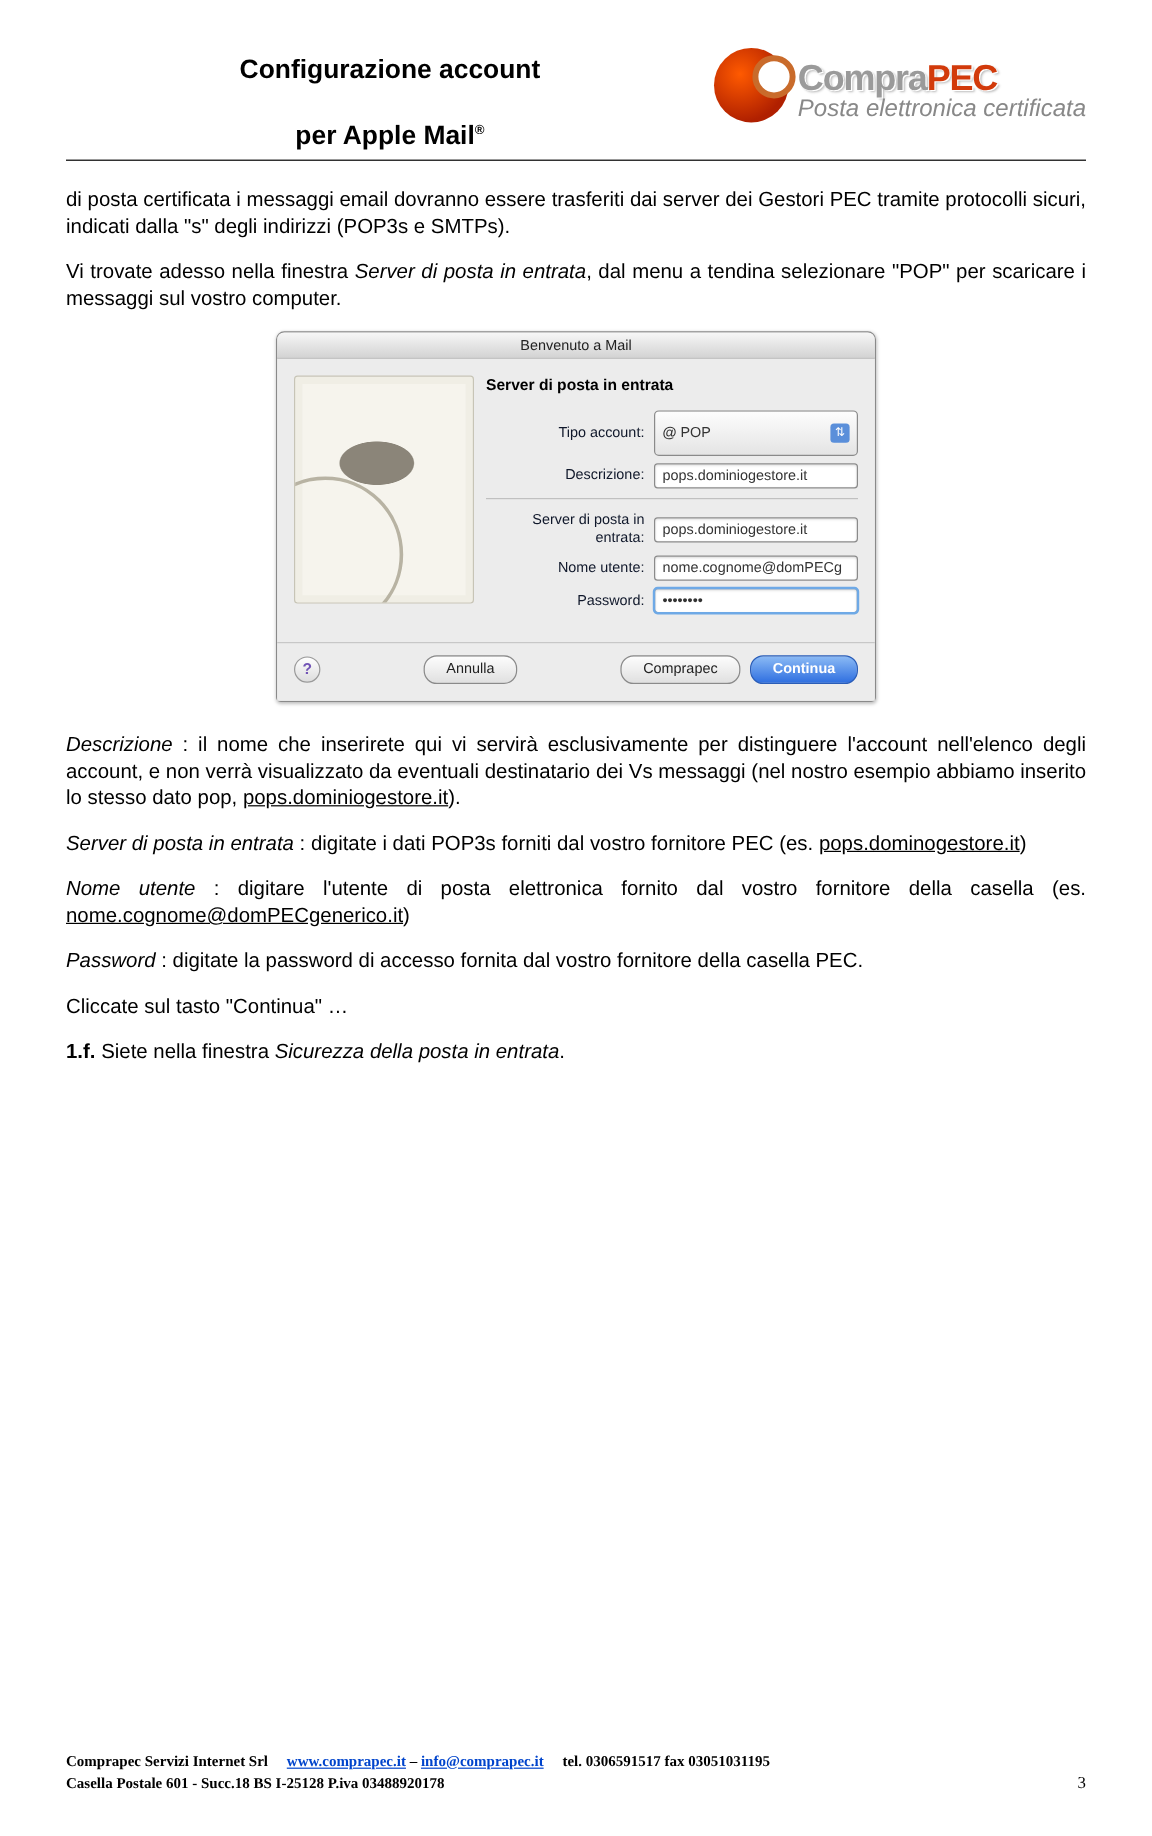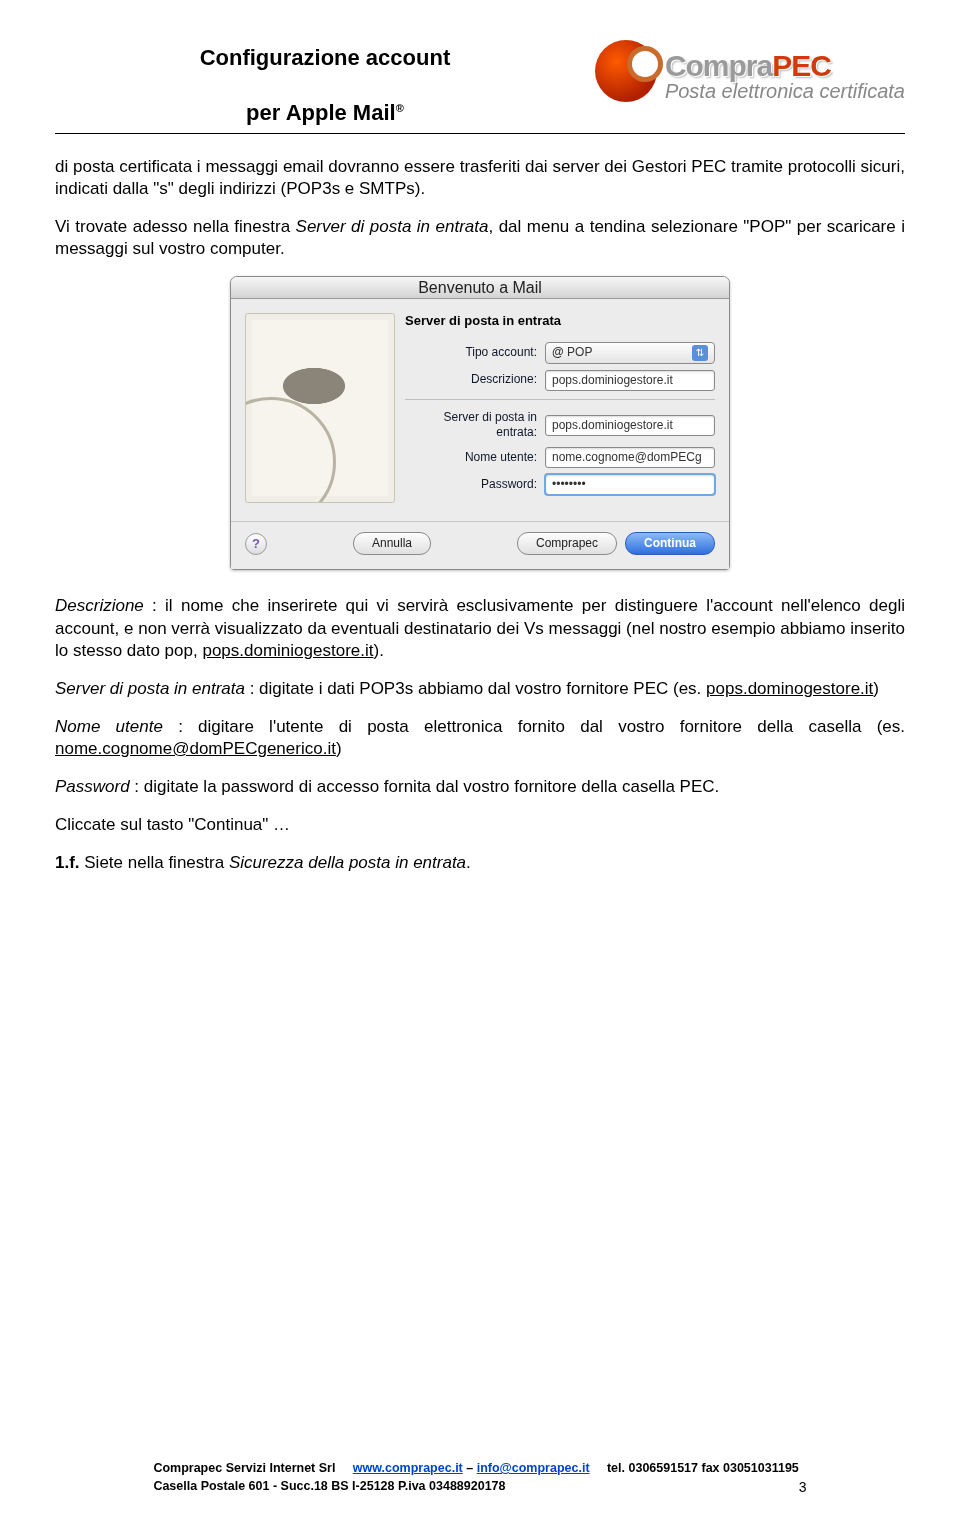--- a/index.html
+++ b/index.html
@@ -75,21 +75,21 @@
     color: #333;
     box-shadow: 0 1px 3px rgba(0,0,0,.25);
   }
   .mac-titlebar {
     height: 22px;
     background: linear-gradient(#f7f7f7,#d3d3d3);
     border-bottom: 1px solid #9a9a9a;
     border-radius: 6px 6px 0 0;
     text-align: center;
     line-height: 22px;
-    font-size: 16px;
+    font-size: 12px;
     color: #222;
   }
   .mac-content {
     display: flex;
     padding: 14px 14px 18px 14px;
     background: #ececec;
   }
   .stamp {
     width: 150px;
     height: 190px;
@@ -121,21 +121,21 @@
   .form-row label{
     width:140px; text-align:right; font-size:12px; color:#0f172a; padding-right:8px;
   }
   .mac-input{
     flex:1; height:21px; border:1px solid #8a8a8a; border-radius:3px;
     background:#fff; padding:0 6px; font-size:12px; color:#333;
     box-shadow: inset 0 1px 2px rgba(0,0,0,.15);
   }
   .mac-input.focus{ outline:2px solid #6ea9e6; outline-offset:-1px; }
   .mac-select{
-    flex:1; height:22px; border:1px solid #8a8a8a; border-radius:4px;
+    flex:1; height:38px; border:1px solid #8a8a8a; border-radius:4px;
     background:linear-gradient(#fdfdfd,#e4e4e4); padding:0 6px;
     display:flex; align-items:center; justify-content:space-between;
     font-size:12px;
   }
   .sel-arrow{
     width:16px; height:16px; background:#5a8fda; border-radius:3px;
     display:flex; align-items:center; justify-content:center; color:#fff; font-size:10px;
   }
   .mac-divider{ border-top:1px solid #c0c0c0; margin:8px 0 10px; }
   .mac-footer{
@@ -155,21 +155,21 @@
     padding:3px 18px; font-size:12px; margin-left:8px; color:#222;
   }
   .mac-btn.primary{
     background:linear-gradient(#8bbaf5,#2f6fe0);
     border-color:#2a5db8; color:#fff; font-weight:bold;
   }
 
   .footer {
     position:absolute; bottom:35px; left:55px; right:55px;
     font-size:12.5px; font-weight:bold; color:#000;
-    display:flex; justify-content:center; align-items:flex-end;
+    display:flex; justify-content:space-between; align-items:flex-end;font-family:Liberation Serif, serif;
   }
   .footer a { color:#0044cc; text-decoration:underline; }
   .footer .left { line-height:1.4; }
   .footer .pagenum { font-weight:normal; font-size:14px; }
 </style>
 </head>
 <body>
 
 <div class="header">
   <div class="header-title">
@@ -239,21 +239,21 @@
       <div class="mac-btn">Comprapec</div>
       <div class="mac-btn primary">Continua</div>
     </div>
   </div>
 
   <p class="ujust">
     <span class="italic">Descrizione</span><span> : il nome che inserirete qui vi servirà esclusivamente per distinguere l'account nell'elenco degli account, e non verrà visualizzato da eventuali destinatario dei Vs messaggi (nel nostro esempio abbiamo inserito lo stesso dato pop, </span><span class="under">pops.dominiogestore.it</span><span>).</span>
   </p>
 
   <p class="ujust">
-    <span class="italic">Server di posta in entrata</span><span> : digitate i dati POP3s abbiamo dal vostro fornitore PEC (es. </span><span class="under">pops.dominogestore.it</span><span>)</span>
+    <span class="italic">Server di posta in entrata</span><span> : digitate i dati POP3s forniti dal vostro fornitore PEC (es. </span><span class="under">pops.dominogestore.it</span><span>)</span>
   </p>
 
   <p>
     <span class="italic">Nome utente</span><span> : digitare l'utente di posta elettronica fornito dal vostro fornitore della casella (es. </span><span class="under">nome.cognome@domPECgenerico.it</span><span>)</span>
   </p>
 
   <p>
     <span class="italic">Password</span><span> : digitate la password di accesso fornita dal vostro fornitore della casella PEC.</span>
   </p>
 

